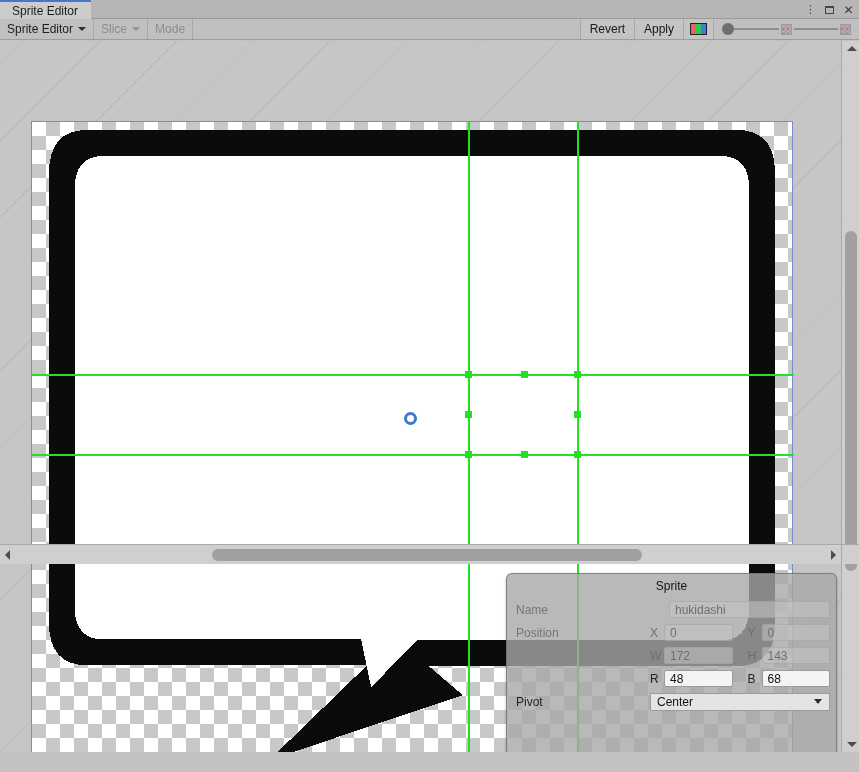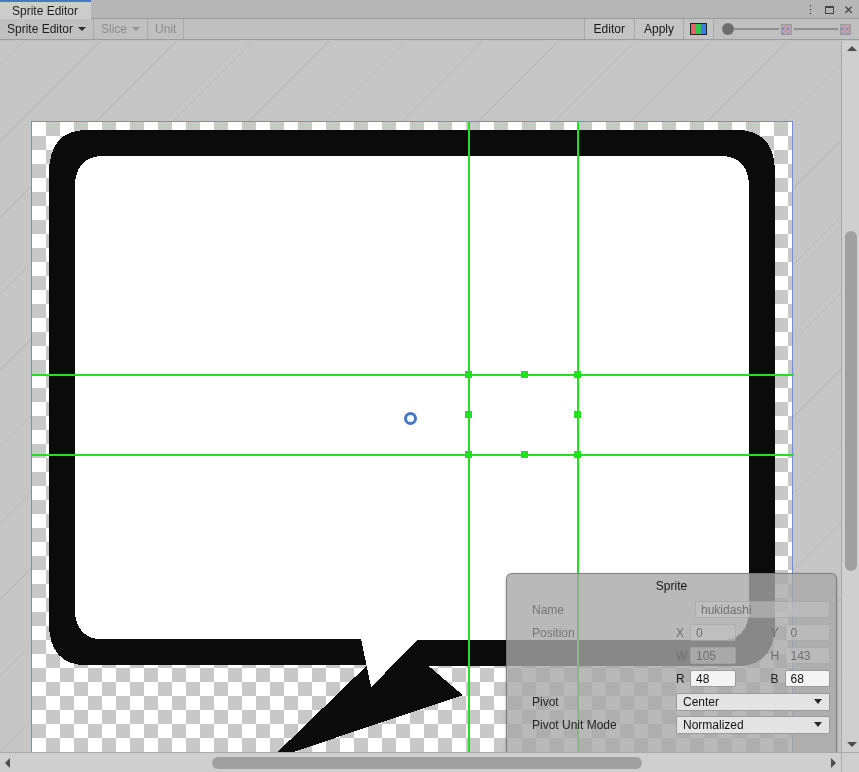--- a/index.html
+++ b/index.html
@@ -9,21 +9,21 @@
     overflow: hidden;
     font-family: "Liberation Sans", sans-serif;
     font-size: 12px;
     color: #1a1a1a;
     background: #c2c2c2;
   }
 
   #app {
     position: relative;
     width: 859px;
-    height: 772px;
+    height: 564px;
     background: #c2c2c2;
   }
 
   
   .titlebar {
     position: absolute; left: 0; top: 0; width: 859px; height: 19px;
     background: #b6b6b6;
     border-bottom: 1px solid #9a9a9a;
   }
   .tab {
@@ -189,22 +189,22 @@
     overflow: hidden;
   }
   .insp-title {
     height: 24px;
     display: flex; align-items: center; justify-content: center;
     font-size: 12px; color: #151515;
   }
   .insp-row {
     height: 23px;
     display: flex; align-items: center;
-    padding: 0 6px 0 25px;
-    gap: 14px;
+    padding: 0 6px 0 9px;
+    gap: 4px;
   }
   .insp-label {
     width: 130px; flex: none;
     font-size: 12px; color: #252525;
   }
   .insp-label.dim { color: #767676; }
   .fld {
     height: 17px;
     display: flex; align-items: center;
     padding: 0 5px;
@@ -316,26 +316,26 @@
   <div class="toolbar">
     <div class="tb-btn">
       <span>Sprite Editor</span>
       <span class="caret"></span>
     </div>
     <div class="tb-btn disabled">
       <span>Slice</span>
       <span class="caret"></span>
     </div>
     <div class="tb-btn disabled">
-      <span>Unit</span>
+      <span>Mode</span>
     </div>
     <div class="tb-spacer"></div>
     <div class="tb-right">
       <div class="tb-act">
-        <span>Editor</span>
+        <span>Revert</span>
       </div>
       <div class="tb-act">
         <span>Apply</span>
       </div>
       <div class="tb-ico-btn">
         <span class="rgb-swatch">
           <i style="background:#e8606a"></i>
             <i style="background:#32c84b"></i>
             <i style="background:#3a7ee0"></i>
         </span>
@@ -419,21 +419,21 @@
         <div class="pair">
           <span class="sub-lbl">Y</span>
           <span class="fld ro">0</span>
         </div>
       </div>
 
       <div class="insp-row">
         <div class="insp-label dim"></div>
         <div class="pair">
           <span class="sub-lbl">W</span>
-          <span class="fld ro">105</span>
+          <span class="fld ro">172</span>
         </div>
         <span class="gap"></span>
         <div class="pair">
           <span class="sub-lbl">H</span>
           <span class="fld ro">143</span>
         </div>
       </div>
 
 
       <div class="insp-row">
@@ -450,27 +450,20 @@
       </div>
 
       <div class="insp-row">
         <div class="insp-label">Pivot</div>
         <div class="ddown">
           <span class="lbl">Center</span>
           <span class="dd-caret"></span>
         </div>
       </div>
 
-      <div class="insp-row">
-        <div class="insp-label">Pivot Unit Mode</div>
-        <div class="ddown">
-          <span class="lbl">Normalized</span>
-          <span class="dd-caret"></span>
-        </div>
-      </div>
 
     </div>
   </div>
 
   <div class="vscroll">
     <span class="sb-arrow sb-up"></span>
     <span class="vthumb"></span>
     <span class="sb-arrow sb-down"></span>
   </div>
 

